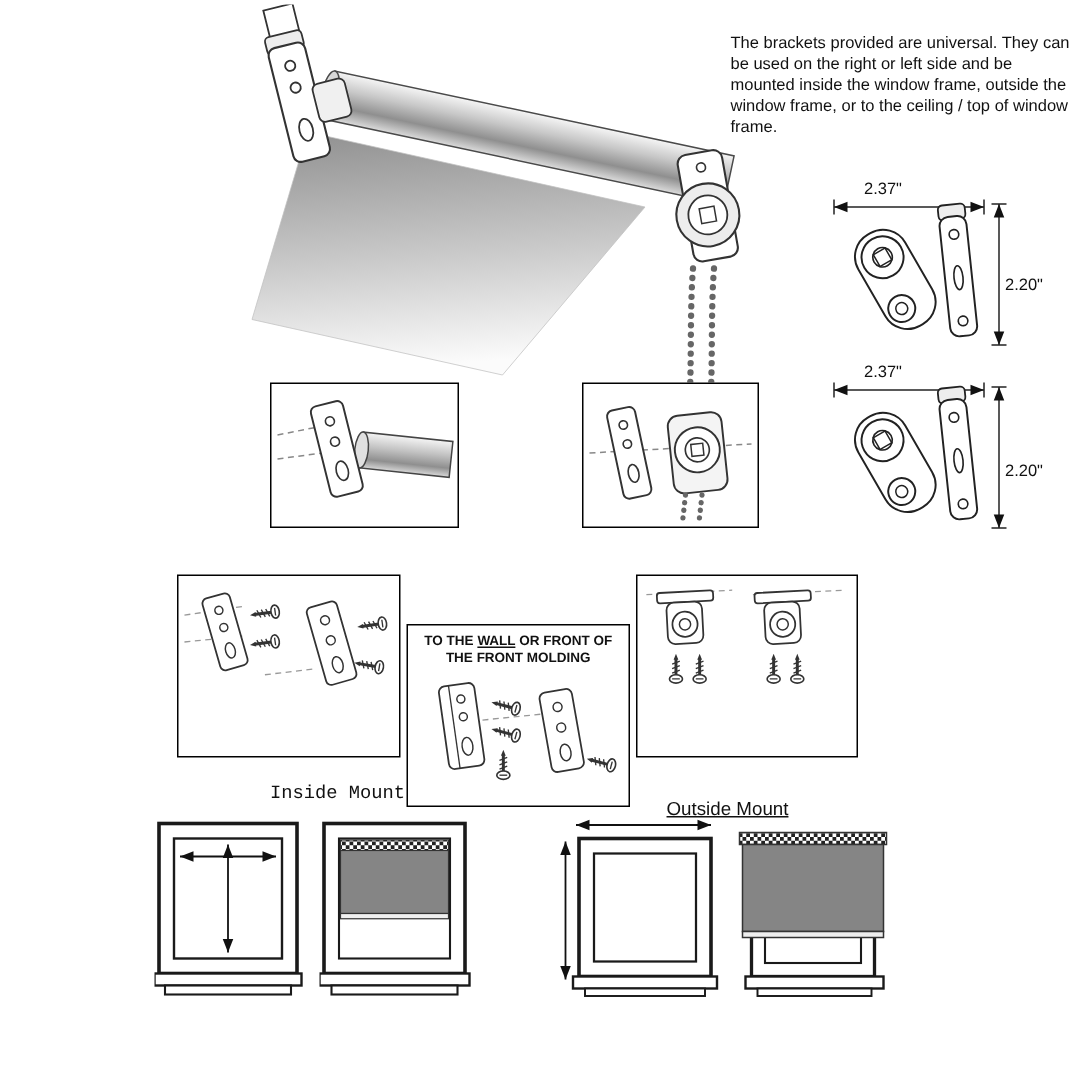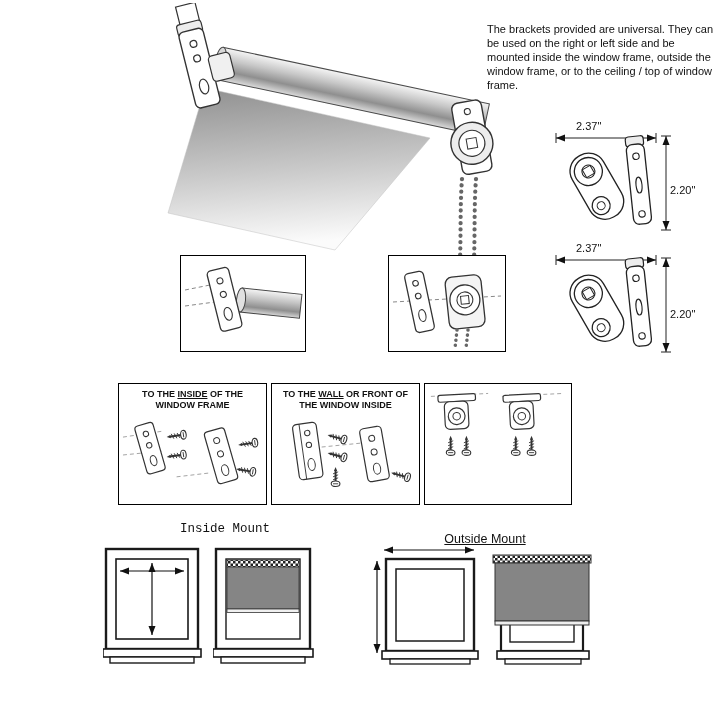--- a/index.html
+++ b/index.html
@@ -167,24 +167,20 @@
       <rect x="72" y="40" width="8" height="8" fill="none" stroke="#333" stroke-width="1"></rect>
     </g>
     <g fill="none" stroke="#666" stroke-width="3.5" stroke-linecap="round" stroke-dasharray="0.1 5">
       <path d="M68,74 L66,92"></path>
         <path d="M79,74 L77,92"></path>
     </g>
   </svg>
 </div>
 
 <div class="mo" style="left:118px; width:149px;">
-  <div class="mo-header">
-    <div><span>TO THE </span><span class="u">INSIDE</span><span> OF THE</span></div>
-    <div>WINDOW FRAME</div>
-  </div>
   <svg width="147" height="84" viewBox="0 0 148 84">
     <defs>
       <g id="s1h">
         <polygon points="0,0 4,-1.6 4,1.6" fill="#333"></polygon>
         <line x1="3" y1="0" x2="14.5" y2="0" stroke="#333" stroke-width="2"></line>
         <line x1="5" y1="-2.6" x2="7" y2="2.6" stroke="#333" stroke-width="0.9"></line>
         <line x1="8" y1="-2.6" x2="10" y2="2.6" stroke="#333" stroke-width="0.9"></line>
         <line x1="11" y1="-2.6" x2="13" y2="2.6" stroke="#333" stroke-width="0.9"></line>
         <ellipse cx="17" cy="0" rx="2.8" ry="4.4" fill="#fff" stroke="#333" stroke-width="1.1"></ellipse>
         <line x1="17" y1="-2.6" x2="17" y2="2.6" stroke="#333" stroke-width="0.9"></line>
@@ -205,24 +201,24 @@
       <rect x="92" y="18" width="21" height="54" rx="3.5" fill="#fff" stroke="#333" stroke-width="1.2"></rect>
       <circle cx="102.5" cy="29" r="3" fill="none" stroke="#333" stroke-width="1"></circle>
       <circle cx="102.5" cy="43" r="3" fill="none" stroke="#333" stroke-width="1"></circle>
       <ellipse cx="102.5" cy="60" rx="3.5" ry="5.5" fill="none" stroke="#333" stroke-width="1"></ellipse>
     </g>
     <use href="#s1h" transform="translate(120,34) rotate(-8)"></use>
     <use href="#s1h" transform="translate(118,58) rotate(10)"></use>
   </svg>
 </div>
 
-<div class="mo" style="left:271px; width:149px;">
+<div class="mo" style="left:271px; width:149px;margin-top:33px;">
   <div class="mo-header">
     <div><span>TO THE </span><span class="u">WALL</span><span> OR FRONT OF</span></div>
-    <div>THE WINDOW INSIDE</div>
+    <div>THE FRONT MOLDING</div>
   </div>
   <svg width="147" height="84" viewBox="0 0 148 84">
     <line x1="50" y1="36" x2="90" y2="32" stroke="#999" stroke-width="0.9" stroke-dasharray="4 3"></line>
     <g transform="rotate(-8 36 40)">
       <rect x="24" y="12" width="24" height="56" rx="4" fill="#fff" stroke="#333" stroke-width="1.2"></rect>
       <line x1="31" y1="12" x2="31" y2="68" stroke="#333" stroke-width="0.9"></line>
       <circle cx="38" cy="22" r="2.7" fill="none" stroke="#333" stroke-width="1"></circle>
       <circle cx="38" cy="34" r="2.7" fill="none" stroke="#333" stroke-width="1"></circle>
       <ellipse cx="38" cy="54" rx="3.6" ry="6" fill="none" stroke="#333" stroke-width="1"></ellipse>
     </g>

